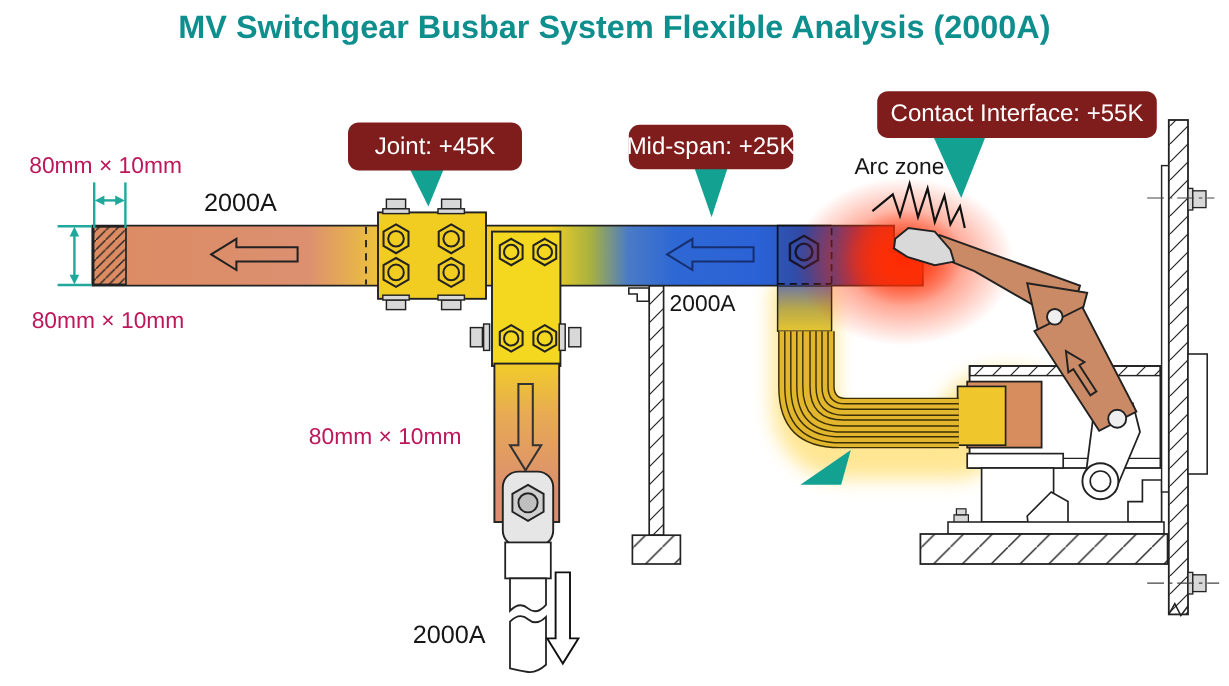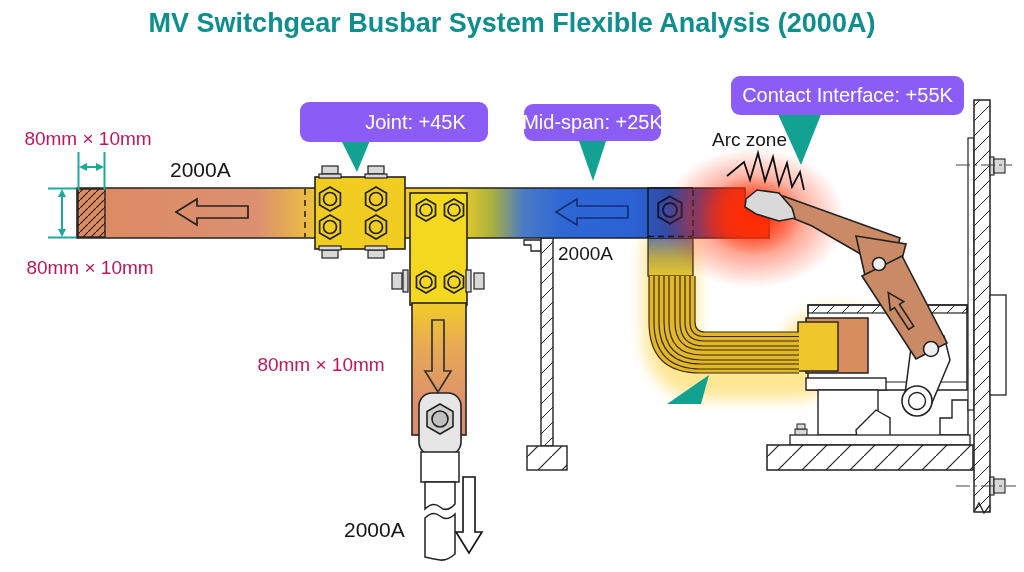--- a/index.html
+++ b/index.html
@@ -4,21 +4,21 @@
 <style>
   html,body{margin:0;padding:0;background:#ffffff;}
   .stage{position:relative;width:1024px;height:572px;background:#fff;overflow:hidden;
          font-family:"Liberation Sans",sans-serif;}
   .stage svg{position:absolute;left:0;top:0;}
   .title{position:absolute;left:0;top:8px;width:1024px;text-align:center;
          font-size:27px;font-weight:bold;color:#0E8F8E;}
   .txt{position:absolute;color:#161616;font-size:19px;white-space:nowrap;}
   .teal{color:#be185d;}
   .ctr{text-align:center;}
-  .badge{position:absolute;background:#8b5cf6;color:#ffffff;border-radius:9px;
+  .badge{position:absolute;background:#7f1d1d;color:#ffffff;border-radius:9px;
          display:flex;align-items:center;justify-content:center;font-size:20px;white-space:nowrap;}
 </style>
 </head>
 <body>
 
 <div class="stage">
 
 <svg width="1024" height="572" viewBox="0 0 1024 572">
   <defs>
     <linearGradient id="barGrad" gradientUnits="userSpaceOnUse" x1="77" y1="0" x2="769" y2="0">
@@ -281,17 +281,17 @@
 <div class="txt teal ctr" style="left:12px;top:128px;width:152px;font-size:19px;">80mm × 10mm</div>
 <div class="txt" style="left:170px;top:158px;font-size:21px;">2000A</div>
 <div class="txt teal ctr" style="left:14px;top:257px;width:152px;font-size:19px;">80mm × 10mm</div>
 
 <div class="txt teal ctr" style="left:248px;top:354px;width:146px;">80mm × 10mm</div>
 
 <div class="txt" style="left:558px;top:243px;">2000A</div>
 <div class="txt" style="left:344px;top:518px;font-size:21px;">2000A</div>
 <div class="txt" style="left:712px;top:129px;">Arc zone</div>
 
-<div class="badge" style="left:300px;top:102px;width:145px;height:40px;padding-left:43px;">Joint: +45K</div>
+<div class="badge" style="left:290px;top:102px;width:145px;height:40px;">Joint: +45K</div>
 <div class="badge" style="left:524px;top:104px;width:137px;height:37px;">Mid-span: +25K</div>
 <div class="badge" style="left:731px;top:76px;width:233px;height:39px;">Contact Interface: +55K</div>
 
 </div>
 
 </body></html>

